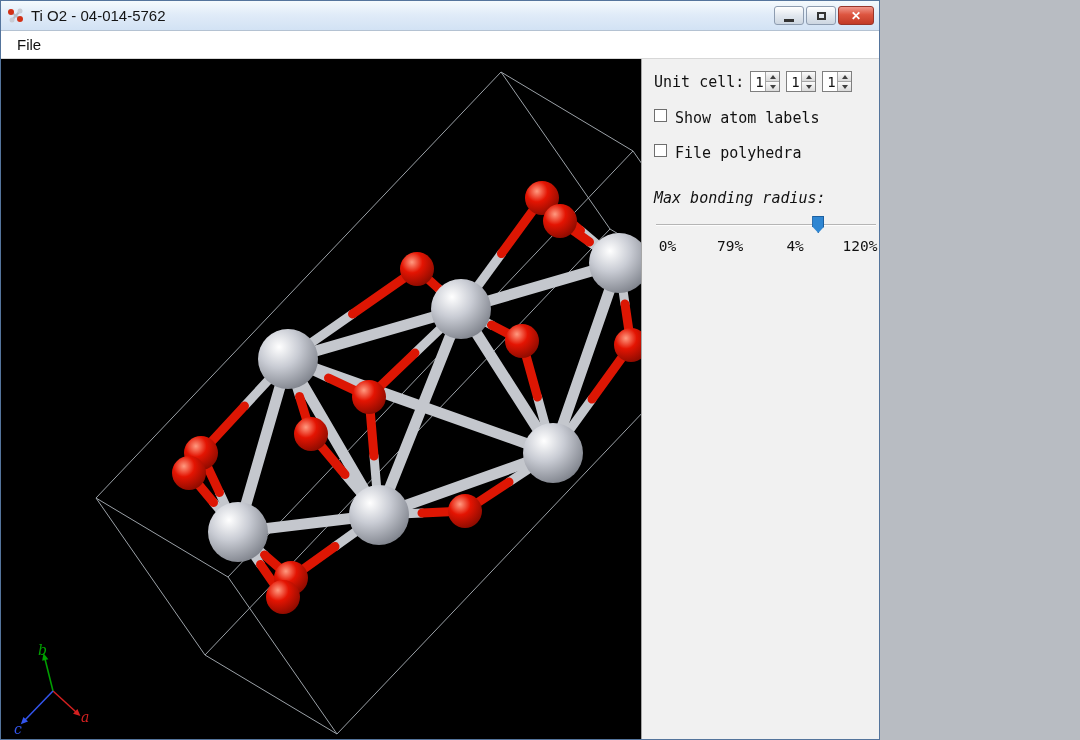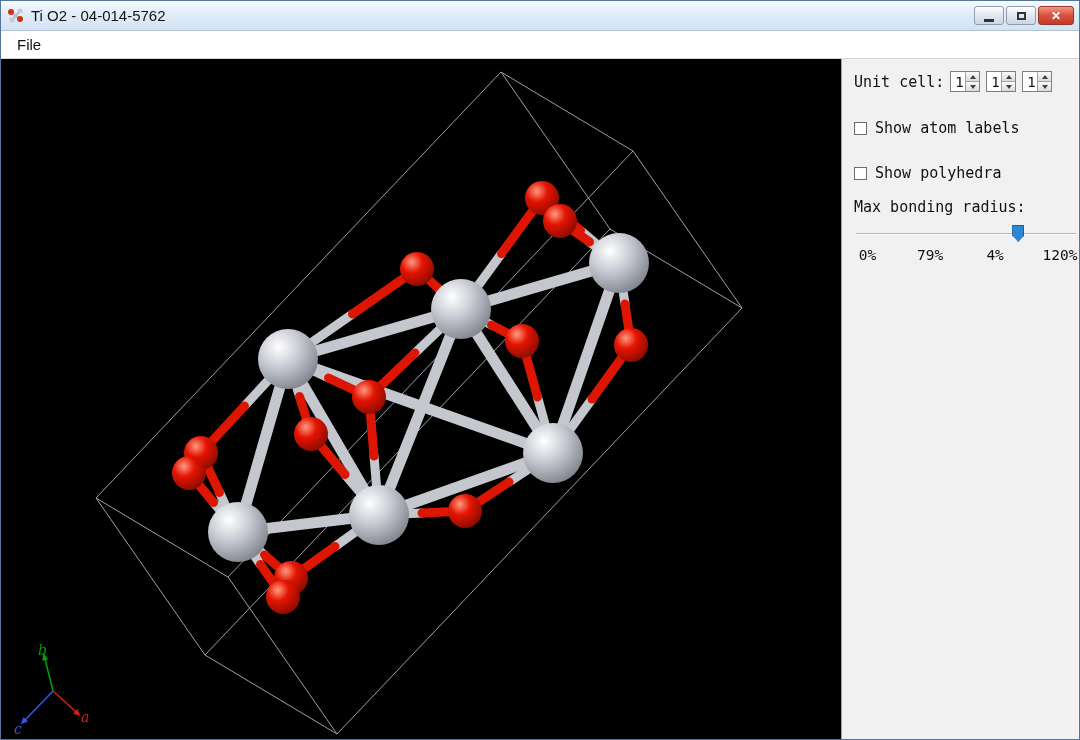--- a/index.html
+++ b/index.html
@@ -1,18 +1,18 @@
 <!DOCTYPE html>
 <html><head>
 <meta charset="utf-8">
 <style>
   html,body{margin:0;padding:0;background:#b8bcc2;}
   *{box-sizing:border-box;}
   .window{
-    width:1080px;height:740px;border:1px solid #54749c;background:#f1f1f1;
+    width:880px;height:740px;border:1px solid #54749c;background:#f1f1f1;
     display:flex;flex-direction:column;font-family:"Liberation Sans",sans-serif;
     overflow:hidden;
   }
   
   .titlebar{
     flex:0 0 30px;height:30px;display:flex;align-items:center;padding:0 5px 0 6px;
     background:linear-gradient(#f5fafd,#e0ebf8 48%,#d2e2f4);
     border-bottom:1px solid #b4c2d2;
   }
   .app-icon{width:18px;height:18px;margin-right:6px;flex:0 0 18px;}
@@ -46,23 +46,23 @@
     font-size:15px;color:#111;
   }
   .row-unitcell{display:flex;align-items:center;gap:6px;}
   .spin{display:inline-flex;height:21px;border:1px solid #7f7f7f;background:#fff;}
   .spin-val{width:14px;padding:2px 0 0 4px;font-size:14px;line-height:16px;}
   .spin-arrows{display:flex;flex-direction:column;width:14px;border-left:1px solid #a5a5a5;}
   .spin-btn{flex:1;display:flex;align-items:center;justify-content:center;background:linear-gradient(#fbfbfb,#dadada);}
   .spin-btn + .spin-btn{border-top:1px solid #a5a5a5;}
   .tri-up{width:0;height:0;border-left:3px solid transparent;border-right:3px solid transparent;border-bottom:4px solid #404040;}
   .tri-down{width:0;height:0;border-left:3px solid transparent;border-right:3px solid transparent;border-top:4px solid #404040;}
-  .cbrow{display:flex;align-items:center;margin-top:27px;}
+  .cbrow{display:flex;margin-top:17px;}
   .checkbox{width:13px;height:13px;background:#fff;border:1px solid #6e6e6e;margin-right:8px;flex:0 0 13px;}
-  .radius-label{margin-top:16px;}
+  .radius-label{margin-top:27px;font-style:italic;}
   .slider{position:relative;height:22px;margin-top:6px;}
   .groove{position:absolute;left:2px;right:2px;top:11px;height:2px;background:#b5b5b5;border-bottom:1px solid #fdfdfd;}
   .thumb{
     position:absolute;top:3px;width:12px;height:17px;background:#2f86d2;
     border:1px solid #1b5fa0;clip-path:polygon(0 0,100% 0,100% 62%,50% 100%,0 62%);
   }
   .ticks{position:relative;height:20px;margin-top:3px;font-size:14.5px;}
   .ticks span{position:absolute;transform:translateX(-50%);white-space:nowrap;}
   .ticks span:nth-child(1){left:6%;}
   .ticks span:nth-child(2){left:34%;}
@@ -255,21 +255,21 @@
         </span>
       </div>
 
       <div class="cbrow">
         <span class="checkbox"></span>
         <span>Show atom labels</span>
       </div>
 
       <div class="cbrow">
         <span class="checkbox"></span>
-        <span>Show polyhedra</span>
+        <span>File polyhedra</span>
       </div>
 
       <div class="radius-label">Max bonding radius:</div>
 
       <div class="slider">
         <div class="groove"></div>
         <div class="thumb" style="left: calc(73.3333% - 6px);"></div>
       </div>
 
       <div class="ticks">

